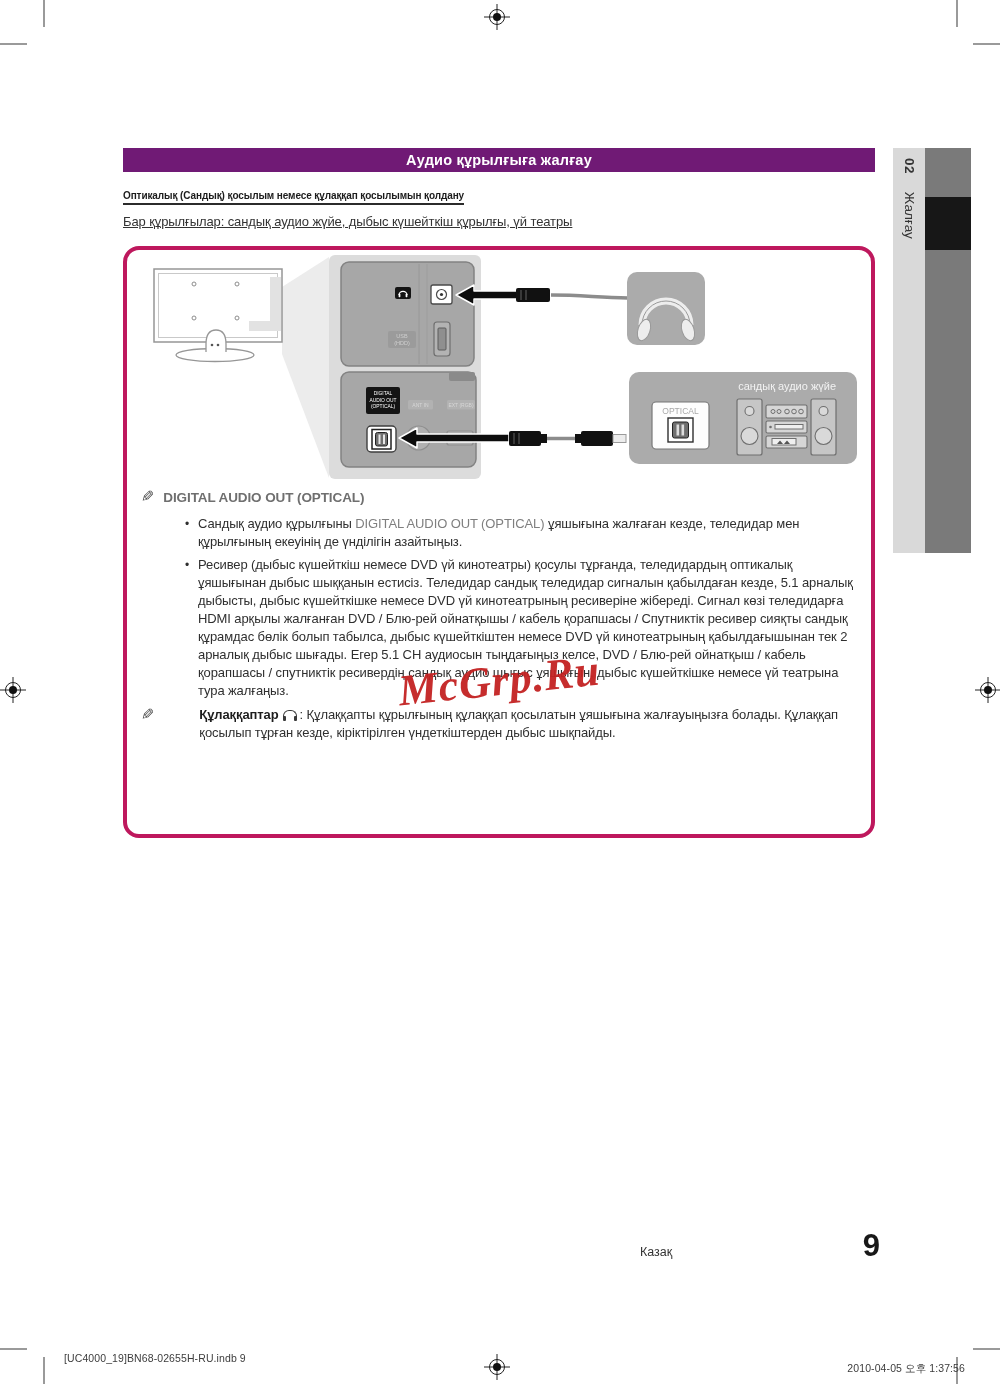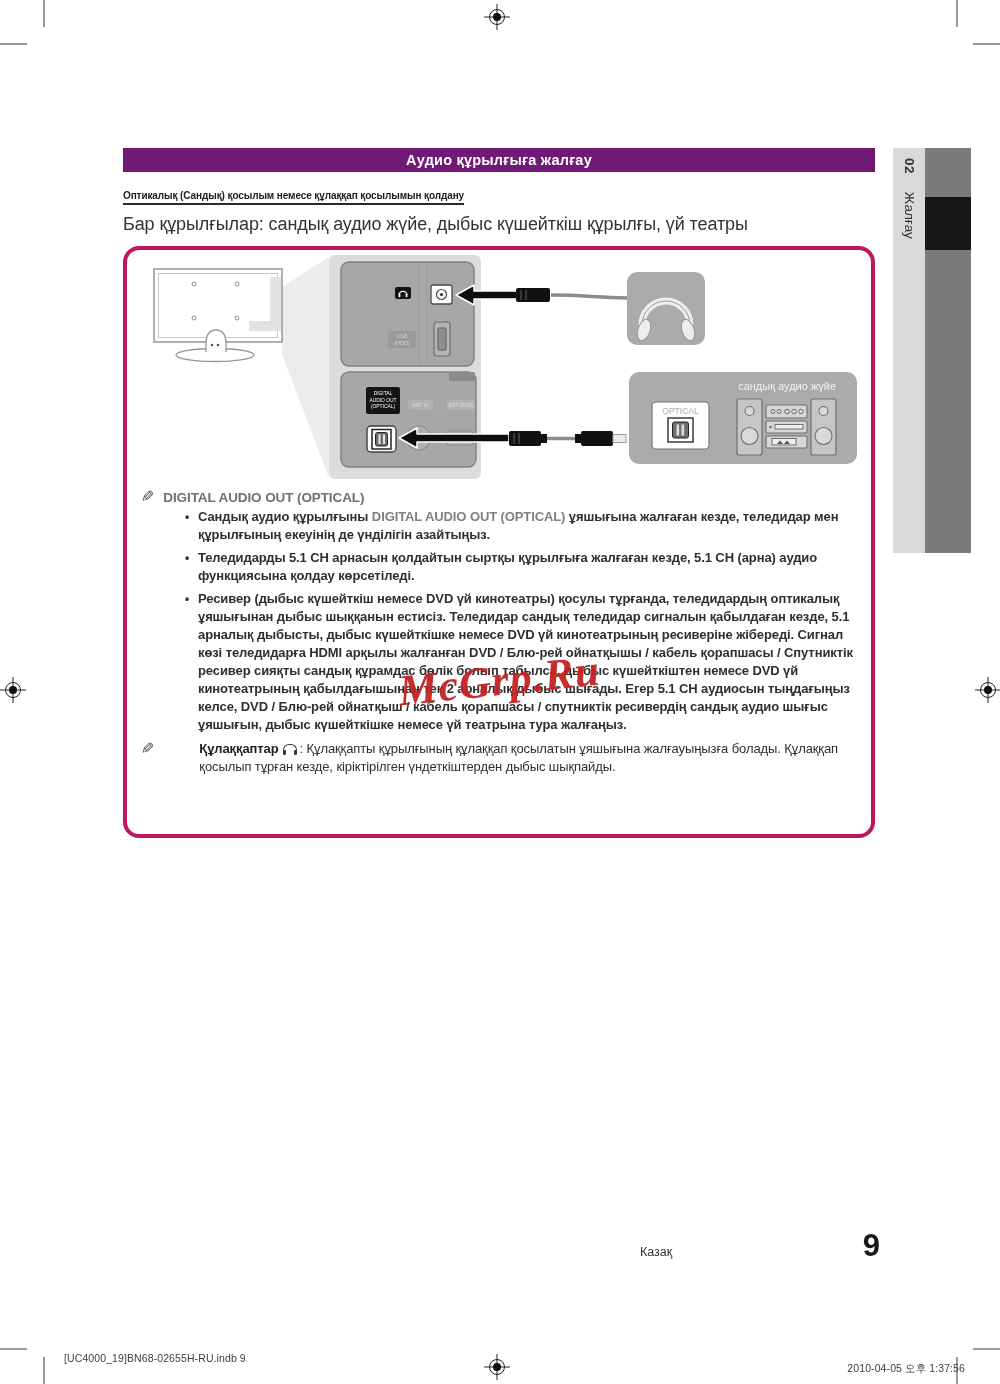--- a/index.html
+++ b/index.html
@@ -15,34 +15,34 @@
   .side-light{position:absolute;left:893px;top:148px;width:32px;height:405px;background:#d9d9d9;}
   .side-dark{position:absolute;left:925px;top:148px;width:46px;height:405px;background:#7a7a7a;}
   .side-black{position:absolute;left:925px;top:197px;width:46px;height:53px;background:#171717;}
   .side-label{position:absolute;left:925px;top:148px;width:405px;height:32px;transform:rotate(90deg);
               transform-origin:0 0;font-size:13.5px;color:#333;line-height:32px;padding-left:10px;box-sizing:border-box;}
   .side-label .num{font-weight:bold;letter-spacing:.5px;}
   .side-label .lab{margin-left:14px;}
   
   .sec-title{position:absolute;left:123px;top:190px;font-size:10px;font-weight:bold;color:#1c1c1c;
              border-bottom:2px solid #2b2b2b;padding-bottom:2px;letter-spacing:-.1px;}
-  .sec-sub{position:absolute;left:123px;top:214px;font-size:18px;color:#333;letter-spacing:-.1px;}
+  .sec-sub{position:absolute;left:123px;top:214px;font-size:13px;color:#333;letter-spacing:-.1px;text-decoration:underline;}
   
   .content-box{position:absolute;left:123px;top:246px;width:752px;height:592px;border:4px solid #be185d;
                border-radius:16px;box-sizing:border-box;}
   .diagram{position:absolute;left:0;top:0;}
   
   .notes{position:absolute;left:0;top:232px;width:100%;box-sizing:border-box;padding:6px 16px 0 14px;
          font-size:13px;line-height:18px;letter-spacing:-.1px;color:#2f2f2f;}
   .note-head{display:flex;align-items:flex-start;gap:9px;}
   .pencil{font-size:16px;color:#4a4a4a;transform:scaleX(-1);display:inline-block;line-height:18px;flex:0 0 auto;}
   .note1-title{font-weight:bold;color:#6f6f6f;font-size:13.5px;line-height:19px;}
   .note-body{flex:1;margin-left:36px;}
   .gray-term{color:#7f7f7f;}
-  ul.bullets{list-style:none;margin:1px 0 0 44px;padding:0;font-weight:bold;}
+  ul.bullets{list-style:none;margin:8px 0 0 44px;padding:0;}
   ul.bullets li{position:relative;padding-left:13px;margin-bottom:5px;}
   ul.bullets li::before{content:"•";position:absolute;left:0;top:0;font-size:12px;color:#2f2f2f;}
   .note2{margin-top:6px;}
   .note2 b{color:#1d1d1d;}
   .hp-ico{display:inline-block;width:12px;height:9px;border:1.6px solid #3a3a3a;border-bottom:none;
           border-radius:6px 6px 0 0;position:relative;vertical-align:-1px;margin:0 3px 0 4px;}
   .hp-ico::before,.hp-ico::after{content:"";position:absolute;bottom:-1px;width:3px;height:5px;background:#3a3a3a;border-radius:1px;}
   .hp-ico::before{left:-1px;}
   .hp-ico::after{right:-1px;}
   
@@ -242,21 +242,20 @@
       </g>
     </svg>
 
     <div class="notes">
       <div class="note-head">
         <span class="pencil">✎</span>
         <span class="note1-title">DIGITAL AUDIO OUT (OPTICAL)</span>
       </div>
       <ul class="bullets">
         <li><span>Сандық аудио құрылғыны </span><span class="gray-term">DIGITAL AUDIO OUT (OPTICAL)</span><span> ұяшығына жалғаған кезде, теледидар мен құрылғының екеуінің де үнділігін азайтыңыз.</span></li>
-        <li><span>Теледидарды 5.1 CH арнасын қолдайтын сыртқы құрылғыға жалғаған кезде, 5.1 CH (арна) аудио функциясына қолдау көрсетіледі.</span></li>
         <li><span>Ресивер (дыбыс күшейткіш немесе DVD үй кинотеатры) қосулы тұрғанда, теледидардың оптикалық ұяшығынан дыбыс шыққанын естисіз. Теледидар сандық теледидар сигналын қабылдаған кезде, 5.1 арналық дыбысты, дыбыс күшейткішке немесе DVD үй кинотеатрының ресиверіне жібереді. Сигнал көзі теледидарға HDMI арқылы жалғанған DVD / Блю-рей ойнатқышы / кабель қорапшасы / Спутниктік ресивер сияқты сандық құрамдас бөлік болып табылса, дыбыс күшейткіштен немесе DVD үй кинотеатрының қабылдағышынан тек 2 арналық дыбыс шығады. Егер 5.1 CH аудиосын тыңдағыңыз келсе, DVD / Блю-рей ойнатқыш / кабель қорапшасы / спутниктік  ресивердің сандық аудио шығыс ұяшығын, дыбыс күшейткішке немесе үй театрына тура жалғаңыз.</span></li>
       </ul>
 
       <div class="note-head note2">
         <span class="pencil">✎</span>
         <div class="note-body">
           <b>Құлаққаптар</b><span class="hp-ico"></span><span>: Құлаққапты құрылғының құлаққап қосылатын ұяшығына жалғауыңызға болады.  Құлаққап қосылып тұрған кезде, кіріктірілген үндеткіштерден дыбыс шықпайды.</span>
         </div>
       </div>
       <ul class="bullets">

